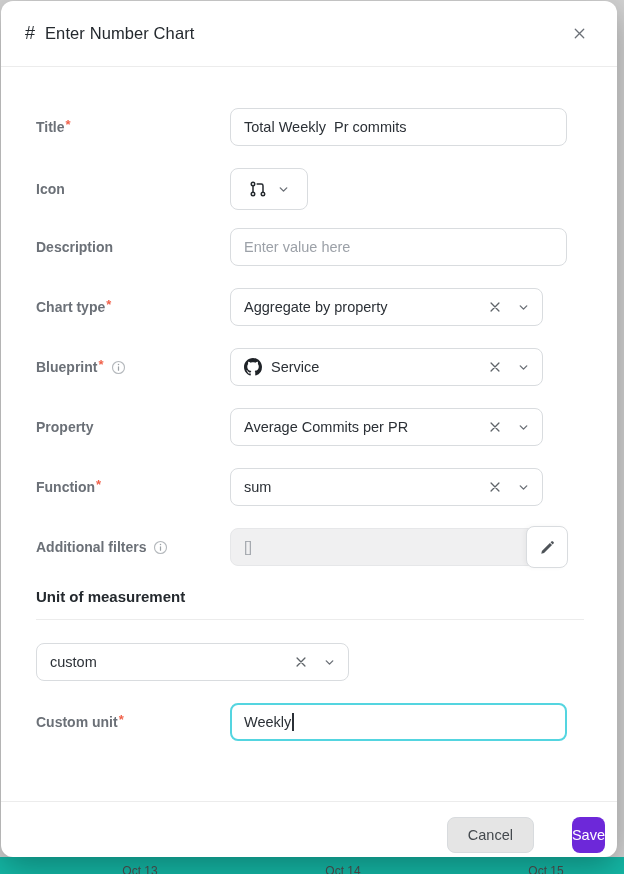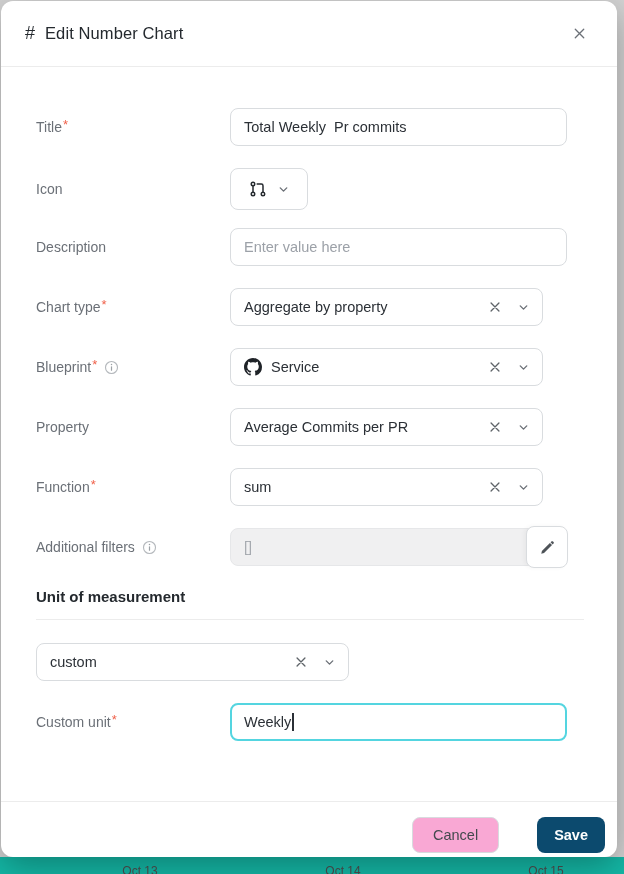--- a/index.html
+++ b/index.html
@@ -40,21 +40,21 @@
     margin-left: auto; width: 24px; height: 24px; border: none; background: none;
     display: flex; align-items: center; justify-content: center; cursor: pointer; padding: 0;
   }
 
   .modal-body { flex: 1; padding: 41px 32px 0 35px; }
 
   .row { display: flex; align-items: center; height: 38px; margin-bottom: 22px; }
   .row.icon-row { height: 42px; margin-bottom: 18px; }
   .row-label {
     width: 194px; flex: none; font-size: 14px; color: #6b7077;
-    display: flex; align-items: center;
+    display: flex; align-items: center; font-weight: bold;
   }
   .req { color: #F0614A; margin-left: 1px; position: relative; top: -3px; font-size: 13px; }
   .info-icon { margin-left: 7px; display: inline-flex; }
 
   .control { width: 337px; flex: none; position: relative; }
 
   .text-input {
     width: 337px; height: 38px; border: 1px solid #d9dcdf; border-radius: 8px;
     padding: 8px 13px; font-size: 14.5px; color: #2b3036; outline: none;
     font-family: "Liberation Sans", sans-serif; background: #fff;
@@ -106,44 +106,44 @@
   .modal-footer {
     flex: none; height: 56px; border-top: 1px solid #ececec;
     display: flex; align-items: center; justify-content: flex-end;
     padding: 10px 12px 0 24px;
   }
   .btn {
     height: 36px; border-radius: 8px; font-size: 14.5px; cursor: pointer;
     font-family: "Liberation Sans", sans-serif; display: flex; align-items: center;
   }
   .btn-cancel {
-    background: #f9a8d4; border: 1px solid #d8dbde; color: #44494e;
+    background: #e5e5e5; border: 1px solid #d8dbde; color: #44494e;
     padding: 0 20px; margin-right: 38px;
   }
   .btn-save {
-    background: #0c4a6e; border: none; color: #ffffff; font-weight: 700;
-    padding: 0 17px;
+    background: #6d28d9; border: none; color: #ffffff; font-weight: 400;
+    padding: 0 0;
   }
 
   svg { display: block; }
 </style>
 </head>
 <body>
 
 <div class="backdrop-bottom">
   <span class="axis-label axis-1">Oct 13</span>
   <span class="axis-label axis-2">Oct 14</span>
   <span class="axis-label axis-3">Oct 15</span>
 </div>
 
 <div class="modal">
 
   <div class="modal-header">
     <span class="hash-icon">#</span>
-    <span class="modal-title">Edit Number Chart</span>
+    <span class="modal-title">Enter Number Chart</span>
     <button class="close-btn">
       <span>
         <svg width="15" height="15" viewBox="0 0 16 16">
             <path d="M3.5 3.5l9 9M12.5 3.5l-9 9" stroke="#6b7077" stroke-width="1.4" stroke-linecap="round" fill="none"></path>
           </svg>
       </span>
     </button>
   </div>
 
   <div class="modal-body">

